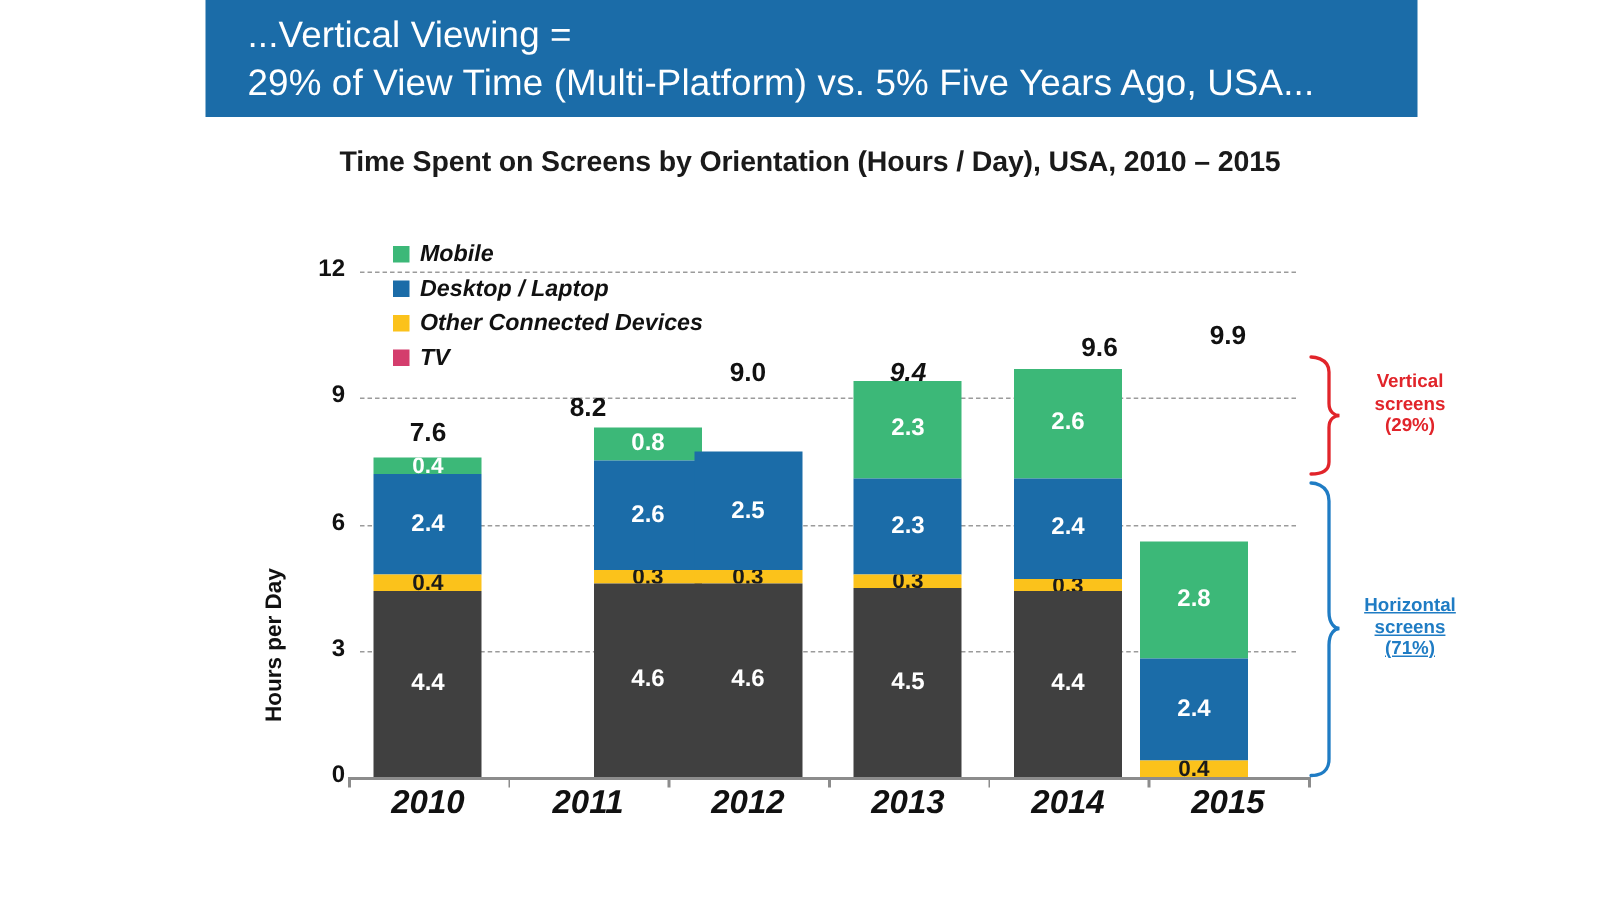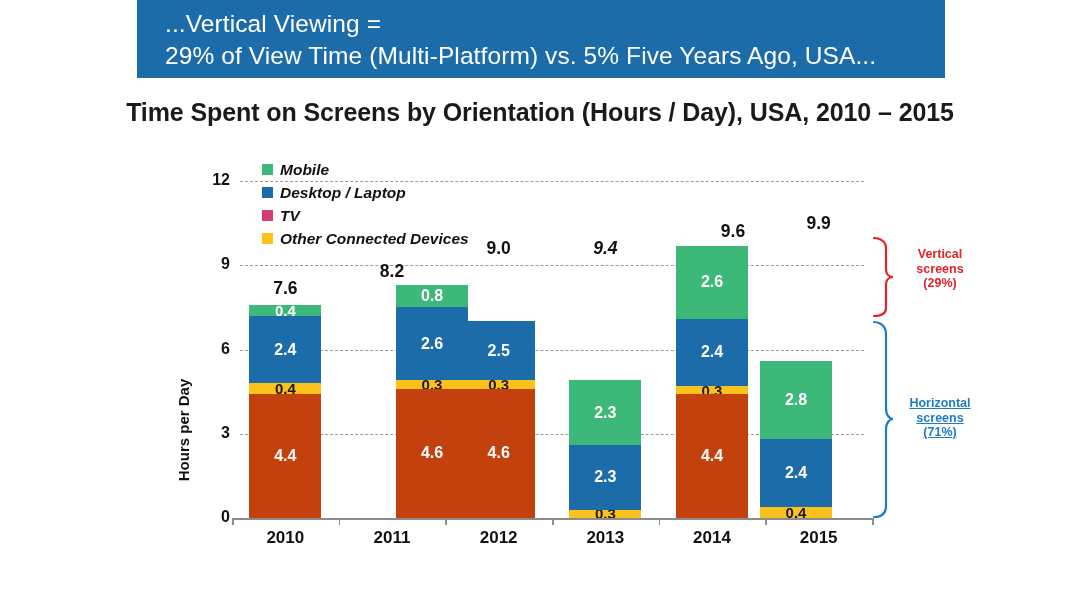--- a/index.html
+++ b/index.html
@@ -28,21 +28,21 @@
     font-weight:400;
     letter-spacing:0.1px;
     white-space:nowrap;
   }
 
   
   #chart-title {
     position:absolute;
     left:0; top:98px; width:1080px;
     text-align:center;
-    font-size:25px;
+    font-size:19px;
     font-weight:bold;
     color:#1a1a1a;
     letter-spacing:-0.1px;
   }
 
   
   #chart-area {
     position:absolute;
     left:0px; top:130px;
     width:1080px; height:430px;
@@ -123,38 +123,39 @@
     align-items:center;
     justify-content:center;
     font-size:16px;
     font-weight:bold;
     box-sizing:border-box;
     overflow:hidden;
   }
   .seg-mobile  { background:#3cb878; color:#ffffff; }
   .seg-desktop { background:#1b6ca8; color:#ffffff; }
   .seg-other   { background:#fbc21b; color:#1a1a1a; }
-  .seg-tv      { background:#c2410c; color:#ffffff; }
+  .seg-tv      { background:#404040; color:#ffffff; }
 
   .bar-total {
     position:absolute;
     width:110px;
     text-align:center;
     font-size:17.5px;
     font-weight:bold;
     color:#111;
   }
   .x-label {
     position:absolute;
     bottom:12px;
     width:110px;
     text-align:center;
-    font-size:17px;
-    font-weight:bold;
-    color:#111;
+    font-size:22px;
+    font-weight:bold;
+    color:#111;
+    font-style:italic;
   }
 
   
   .brace {
     position:absolute;
     box-sizing:border-box;
   }
   .brace svg { display:block; }
 
   .annot {
@@ -213,26 +214,26 @@
   <div id="legend">
       <div class="legend-row">
         <span class="legend-swatch" style="background: rgb(60, 184, 120);"></span>
         <span class="legend-label">Mobile</span>
       </div>
       <div class="legend-row">
         <span class="legend-swatch" style="background: rgb(27, 108, 168);"></span>
         <span class="legend-label">Desktop / Laptop</span>
       </div>
       <div class="legend-row">
+        <span class="legend-swatch" style="background: rgb(251, 194, 27);"></span>
+        <span class="legend-label">Other Connected Devices</span>
+      </div>
+      <div class="legend-row">
         <span class="legend-swatch" style="background: rgb(212, 61, 109);"></span>
         <span class="legend-label">TV</span>
-      </div>
-      <div class="legend-row">
-        <span class="legend-swatch" style="background: rgb(251, 194, 27);"></span>
-        <span class="legend-label">Other Connected Devices</span>
       </div>
     </div>
 
   <div id="bars">
       <div class="bar-stack" style="left: 249.333px; bottom: 42px;">
         <div class="seg seg-mobile" style="height: 11.2333px; font-size: 15px;">0.4</div>
         <div class="seg seg-desktop" style="height: 67.4px;">2.4</div>
         <div class="seg seg-other" style="height: 11.2333px; font-size: 15px;">0.4</div>
         <div class="seg seg-tv" style="height: 123.567px;">4.4</div>
       </div>
@@ -240,30 +241,31 @@
       <div class="x-label" style="left: 230.333px;">2010</div>
       <div class="bar-stack" style="left: 356px; bottom: 42px; margin-left: 40px;">
         <div class="seg seg-mobile" style="height: 22.4667px;">0.8</div>
         <div class="seg seg-desktop" style="height: 73.0167px;">2.6</div>
         <div class="seg seg-other" style="height: 8.425px; font-size: 15px;">0.3</div>
         <div class="seg seg-tv" style="height: 129.183px;">4.6</div>
       </div>
       <div class="bar-total" style="left: 337px; top: 130.717px;">8.2</div>
       <div class="x-label" style="left: 337px;">2011</div>
       <div class="bar-stack" style="left: 462.667px; bottom: 42px;">
-        <div class="seg seg-desktop" style="height: 59px;">2.5</div>
+        <div class="seg seg-desktop" style="height: 79px;">2.5</div>
         <div class="seg seg-other" style="height: 8.425px; font-size: 15px;">0.3</div>
         <div class="seg seg-tv" style="height: 129.183px;">4.6</div>
       </div>
       <div class="bar-total" style="left: 443.667px; top: 108.25px;">9.0</div>
       <div class="x-label" style="left: 443.667px;">2012</div>
       <div class="bar-stack" style="left: 569.333px; bottom: 42px;">
         <div class="seg seg-mobile" style="height: 64.5917px;">2.3</div>
         <div class="seg seg-desktop" style="height: 64.5917px;">2.3</div>
         <div class="seg seg-other" style="height: 8.425px; font-size: 15px;">0.3</div>
+        <div class="seg seg-tv" style="height: 126.375px;">4.5</div>
       </div>
       <div class="bar-total" style="left: 550.333px; top: 108px; font-style: italic;">9.4</div>
       <div class="x-label" style="left: 550.333px;">2013</div>
       <div class="bar-stack" style="left: 676px; bottom: 42px;">
         <div class="seg seg-mobile" style="height: 73.0167px;">2.6</div>
         <div class="seg seg-desktop" style="height: 67.4px;">2.4</div>
         <div class="seg seg-other" style="height: 8.425px; font-size: 15px;">0.3</div>
         <div class="seg seg-tv" style="height: 123.567px;">4.4</div>
       </div>
       <div class="bar-total" style="left: 678px; top: 91.4px;">9.6</div>

